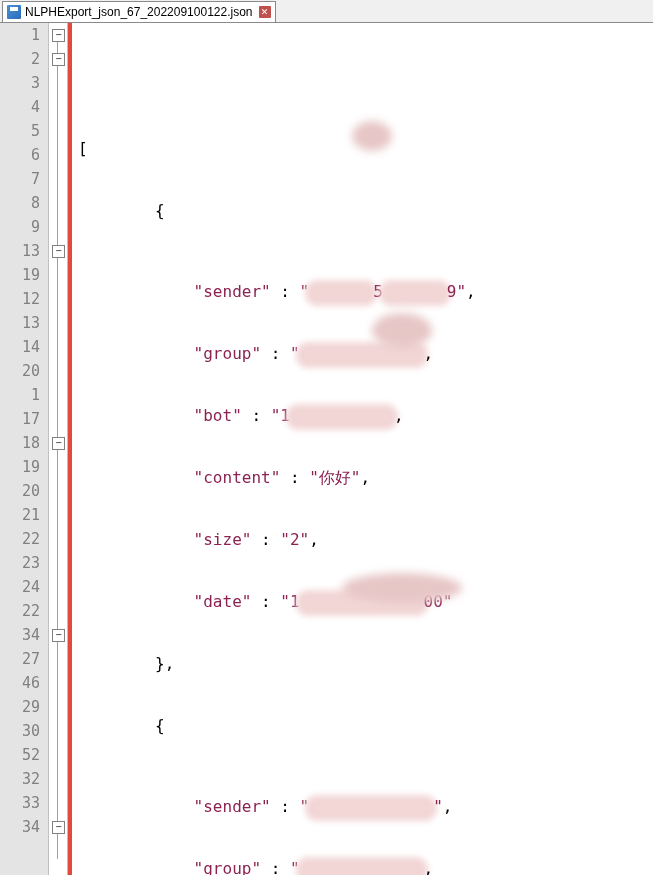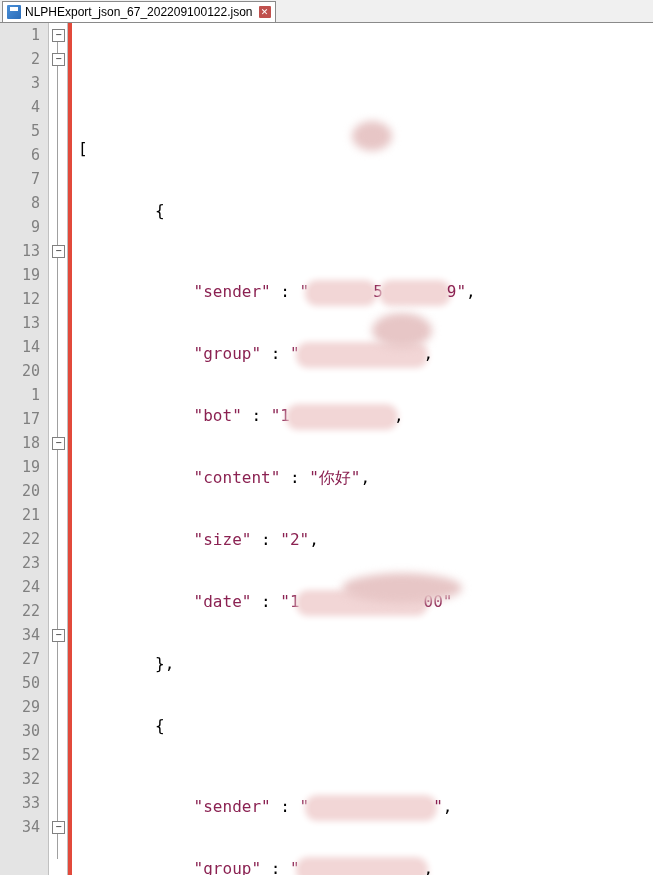--- a/index.html
+++ b/index.html
@@ -58,21 +58,21 @@
       <div>18</div>
       <div>19</div>
       <div>20</div>
       <div>21</div>
       <div>22</div>
       <div>23</div>
       <div>24</div>
       <div>22</div>
       <div>34</div>
       <div>27</div>
-      <div>50</div>
+      <div>46</div>
       <div>29</div>
       <div>30</div>
       <div>52</div>
       <div>32</div>
       <div>33</div>
       <div>34</div>
     </div>
 
   <div class="margin">
     <div class="vline" style="top:6px;height:830px"></div>

